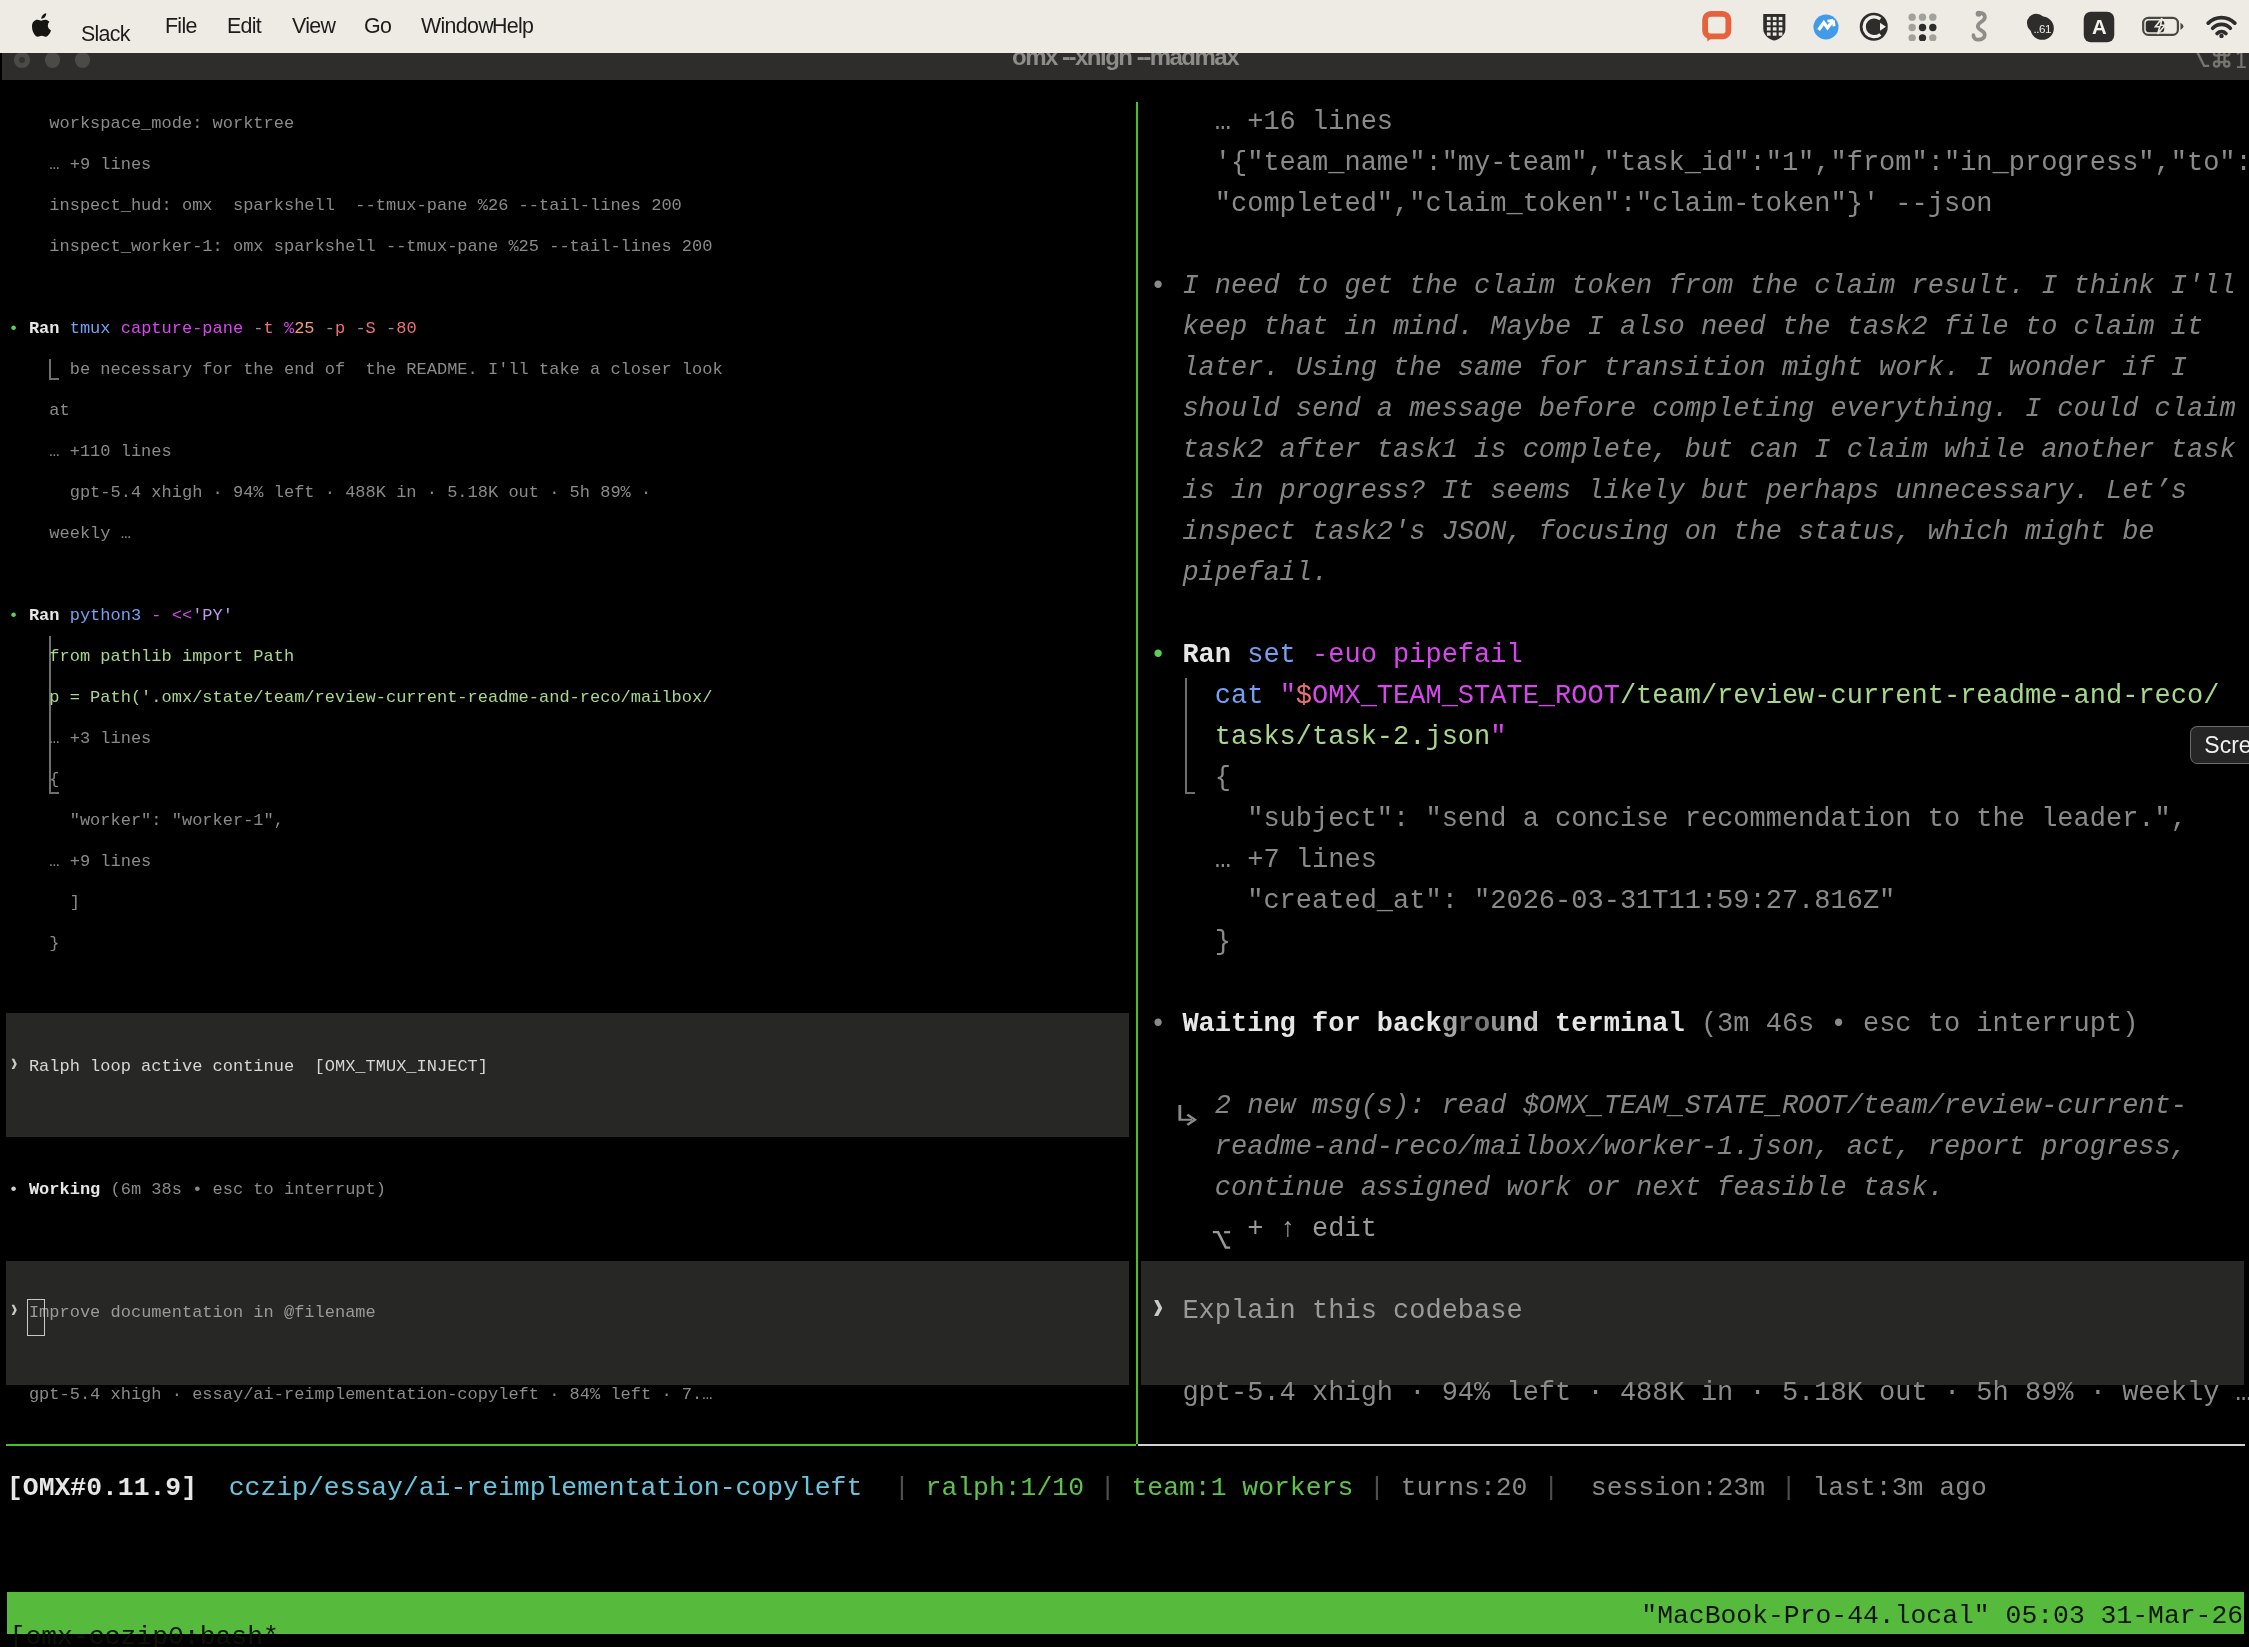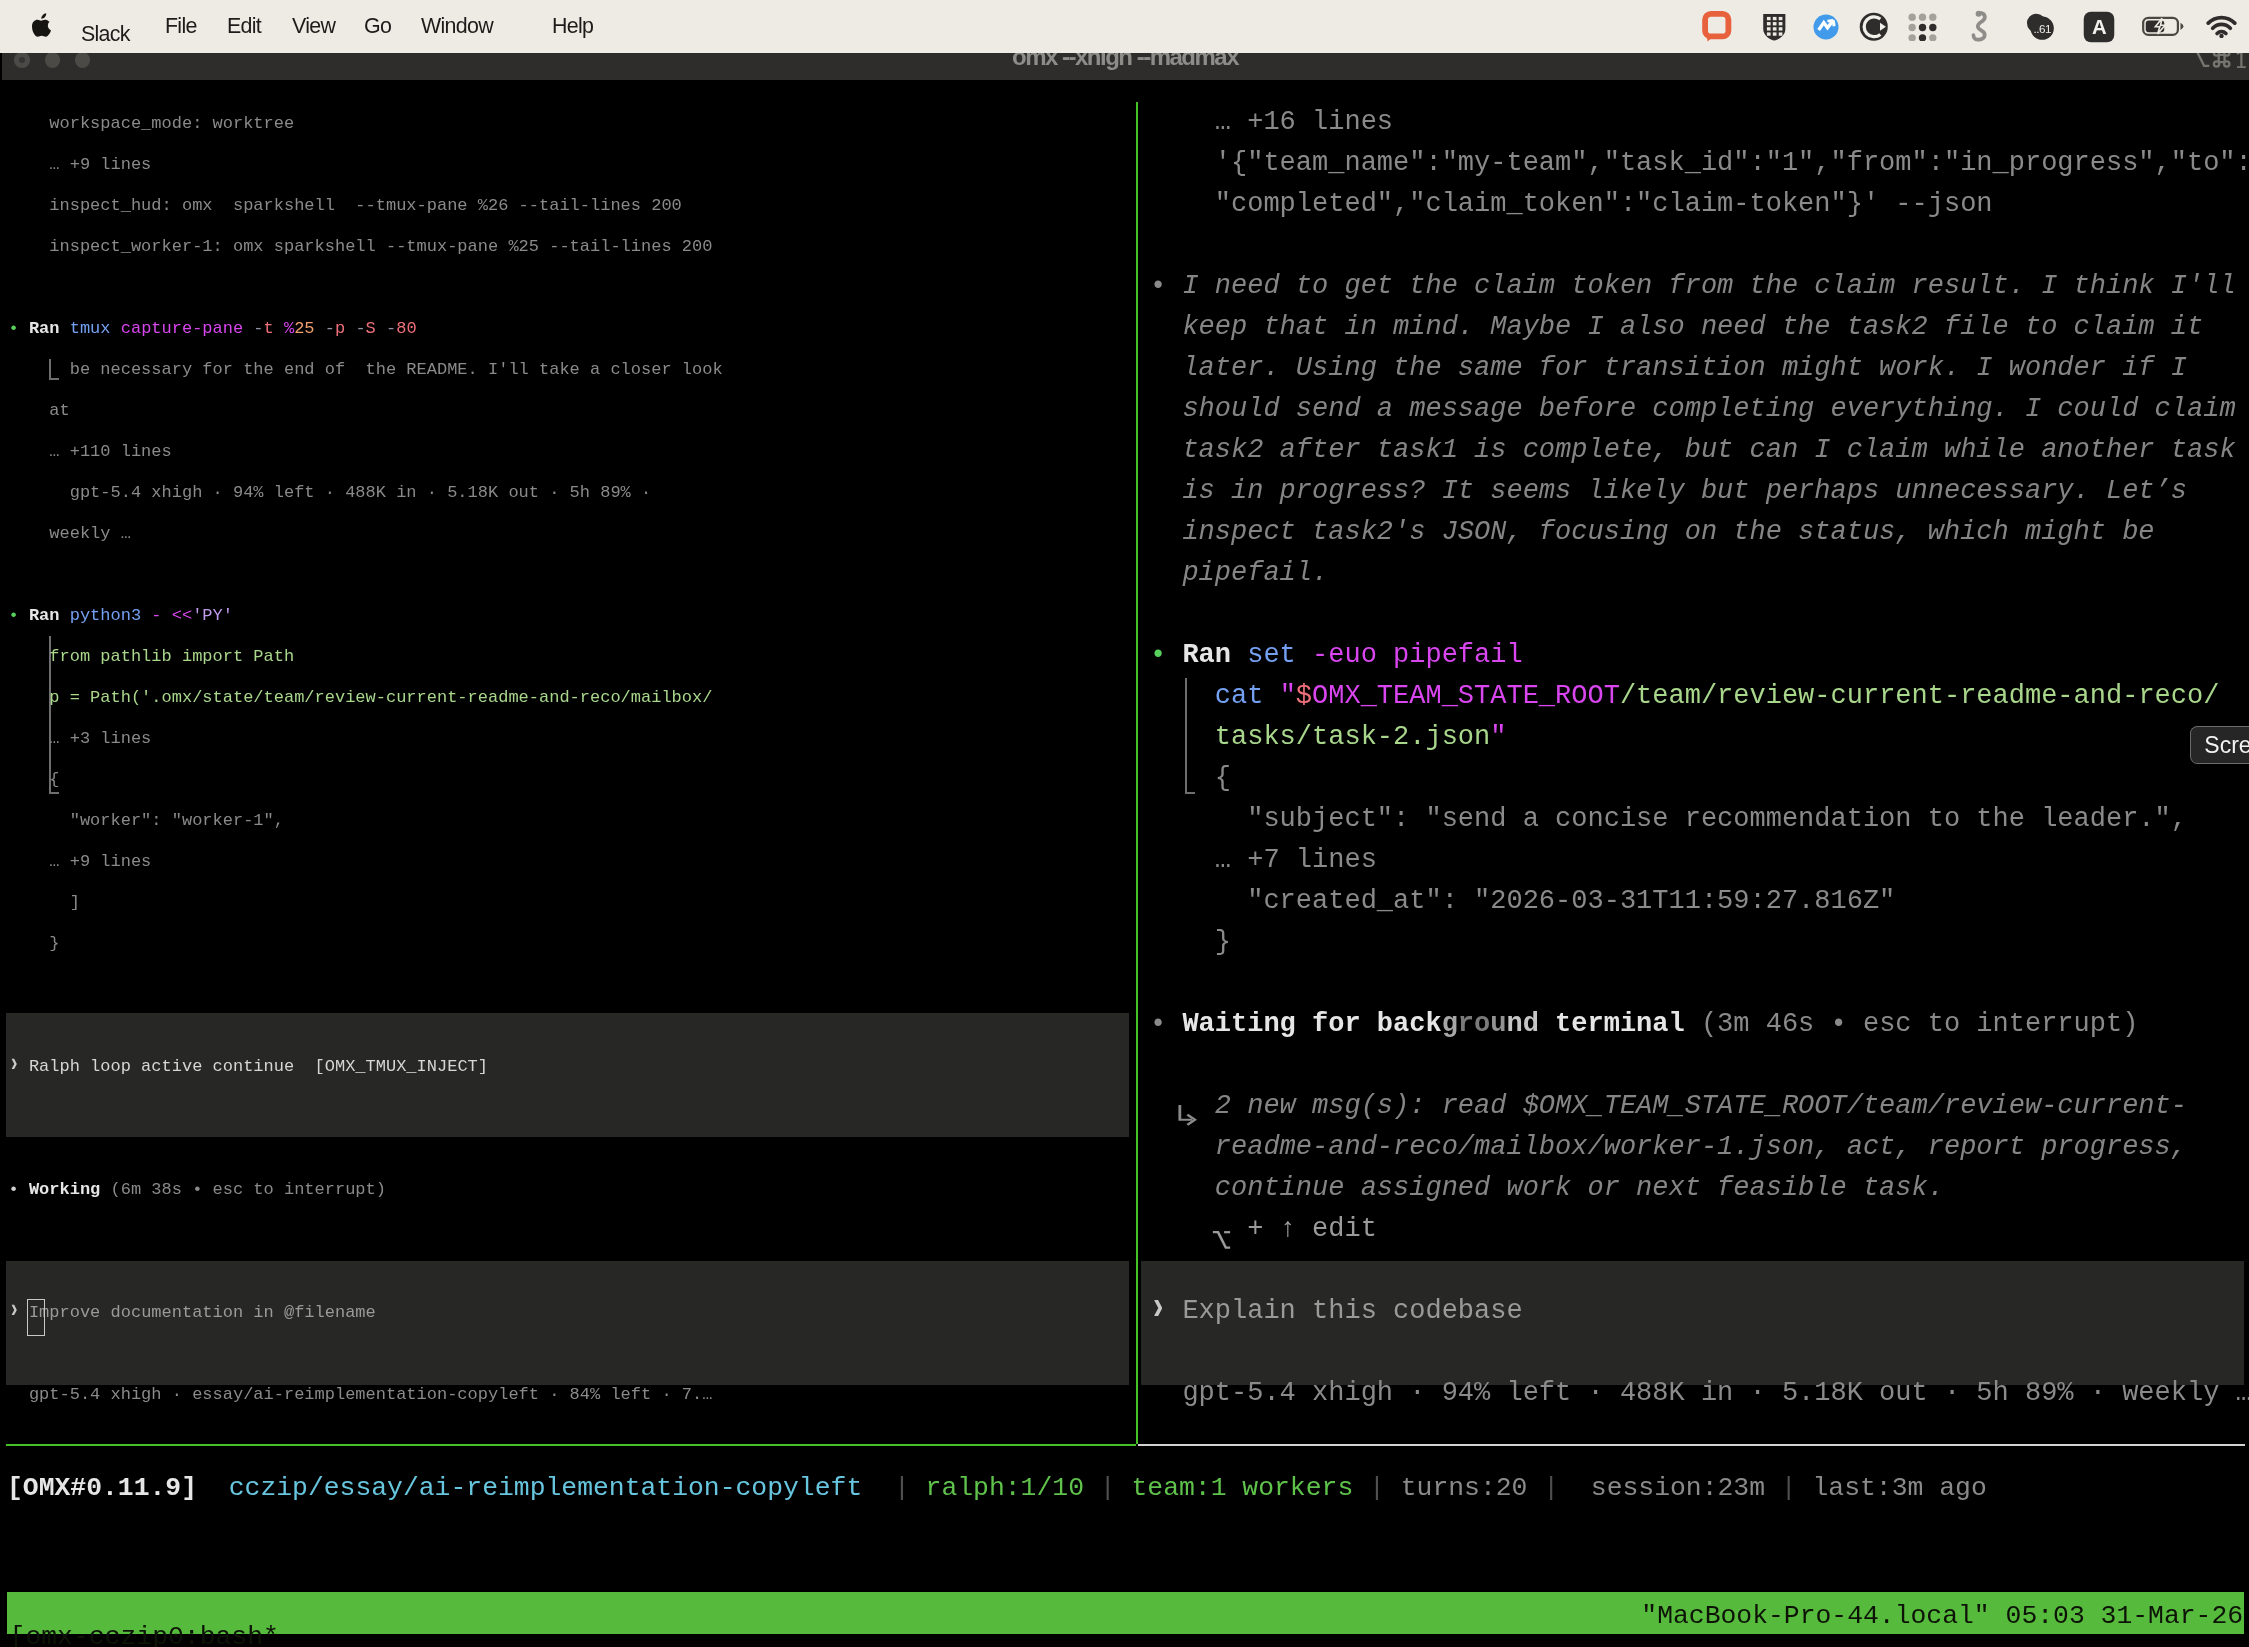--- a/index.html
+++ b/index.html
@@ -157,21 +157,21 @@
 <div class="menubar">
     <svg style="position:absolute;left:32px;top:13.3px" width="19" height="23.6" viewBox="0 0 814 1000">
       <path fill="#161512" d="M788 341c-6 4-109 62-109 193 0 151 133 205 137 206-1 3-21 73-70 144-44 63-90 125-160 125s-88-41-169-41c-79 0-107 42-171 42s-109-58-160-130C27 798 0 677 0 563c0-183 119-280 236-280 62 0 114 41 153 41 37 0 95-43 166-43 27 0 123 2 186 93zM555 171c32-38 55-90 55-143 0-7-1-15-2-21-52 2-115 35-153 79-30 33-57 86-57 139 0 8 1 16 2 19 3 1 9 2 14 2 47 0 106-31 141-75z"></path>
     </svg>
     <span style="position:absolute;left:81px;top:8px;line-height:53px;font-weight:400;text-align:center;">Slack</span>
     <span style="position:absolute;left:165px;top:0;line-height:53px;font-weight:400;">File</span>
     <span style="position:absolute;left:227px;top:0;line-height:53px;font-weight:400;">Edit</span>
     <span style="position:absolute;left:292px;top:0;line-height:53px;font-weight:400;">View</span>
     <span style="position:absolute;left:364px;top:0;line-height:53px;font-weight:400;">Go</span>
     <span style="position:absolute;left:421px;top:0;line-height:53px;font-weight:400;">Window</span>
-    <span style="position:absolute;left:552px;top:0;line-height:53px;font-weight:400;">Help</span>
+    <span style="position:absolute;left:492px;top:0;line-height:53px;font-weight:400;">Help</span>
     <div style="position:absolute;left:1702px;top:0;height:53px;display:flex;align-items:center;">
       <svg width="29.5" height="32" viewBox="0 0 40 44">
         <rect x="4" y="4" width="32" height="31" rx="8" fill="none" stroke="#e7623c" stroke-width="8"></rect>
         <path d="M7 33 v9 l9 -7 z" fill="#e7623c"></path>
       </svg>
     </div>
     <div style="position:absolute;left:1761px;top:0;height:53px;display:flex;align-items:center;">
       <svg width="26.6" height="31" viewBox="0 0 36 42">
         <path d="M3 4 h30 v20 c0 10 -10 15 -15 16 c-5 -1 -15 -6 -15 -16 z" fill="#2e2d2b"></path>
         <rect x="8" y="8" width="5" height="4.5" fill="#ece9e2"></rect>

